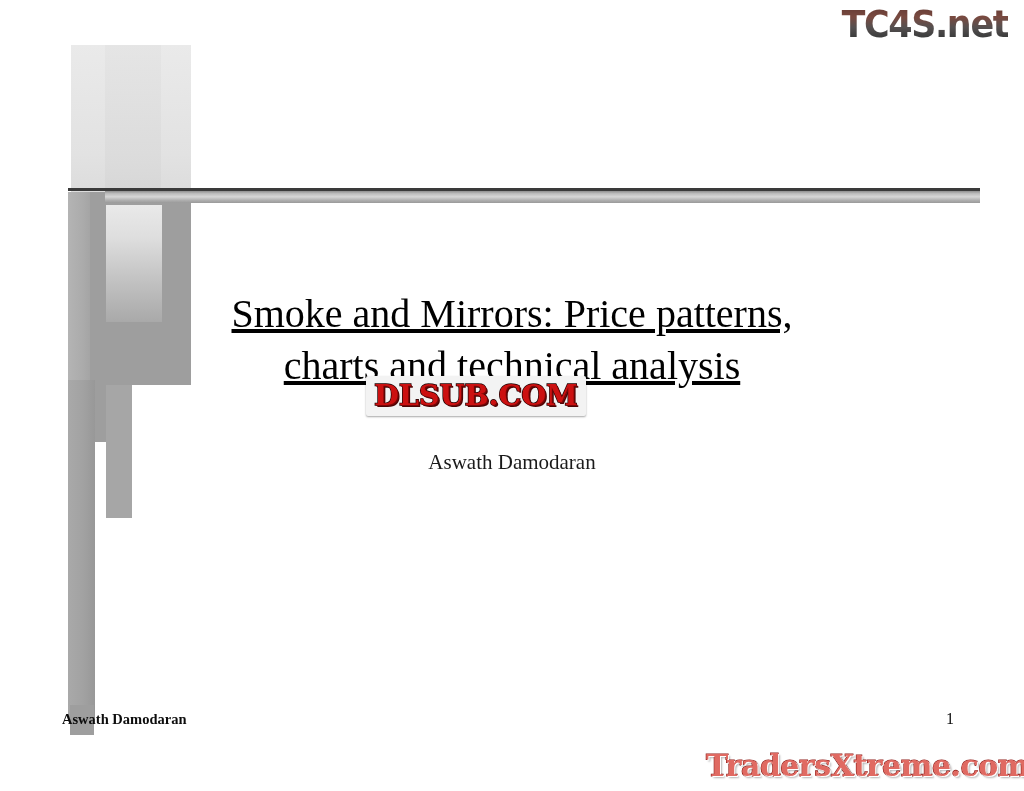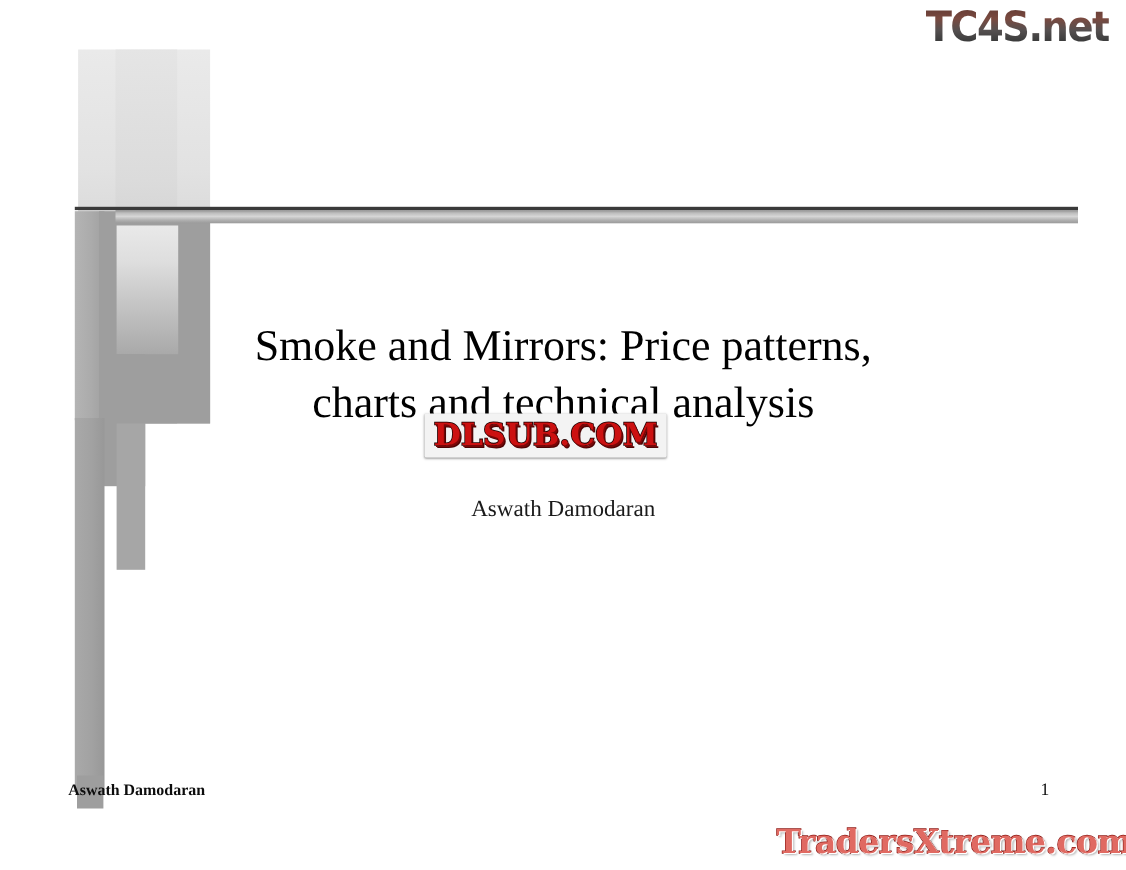--- a/index.html
+++ b/index.html
@@ -122,20 +122,21 @@
     position: absolute;
     left: 112px;
     top: 288px;
     width: 800px;
     text-align: center;
     font-size: 40px;
     line-height: 1.3;
     color: #000000;
     font-family: "Liberation Serif", "DejaVu Serif", serif;
     white-space: pre-line;
+    text-decoration: underline;
   }
   .subtitle {
     position: absolute;
     left: 112px;
     top: 450px;
     width: 800px;
     text-align: center;
     font-size: 21px;
     color: #1a1a1a;
     font-family: "Liberation Serif", "DejaVu Serif", serif;
@@ -171,21 +172,21 @@
     transform-origin: right top;
     background: linear-gradient(180deg, #4a2a24 0%, #6b4038 18%, #7a4a40 34%, #555050 58%, #3e3e3e 78%, #2e2e2e 100%);
     -webkit-background-clip: text;
     background-clip: text;
     color: transparent;
     text-shadow: 0 0 0 rgba(0,0,0,0);
   }
 
   .wm-dlsub {
     position: absolute;
-    left: 386px;
+    left: 366px;
     top: 376px;
     padding: 3px 10px 4px 10px;
     background: #f3f3f3;
     border-radius: 2px;
     box-shadow: 0 1px 2px rgba(0,0,0,.35);
   }
   .wm-dlsub span {
     font-family: "DejaVu Serif", serif;
     font-weight: bold;
     font-size: 28px;

